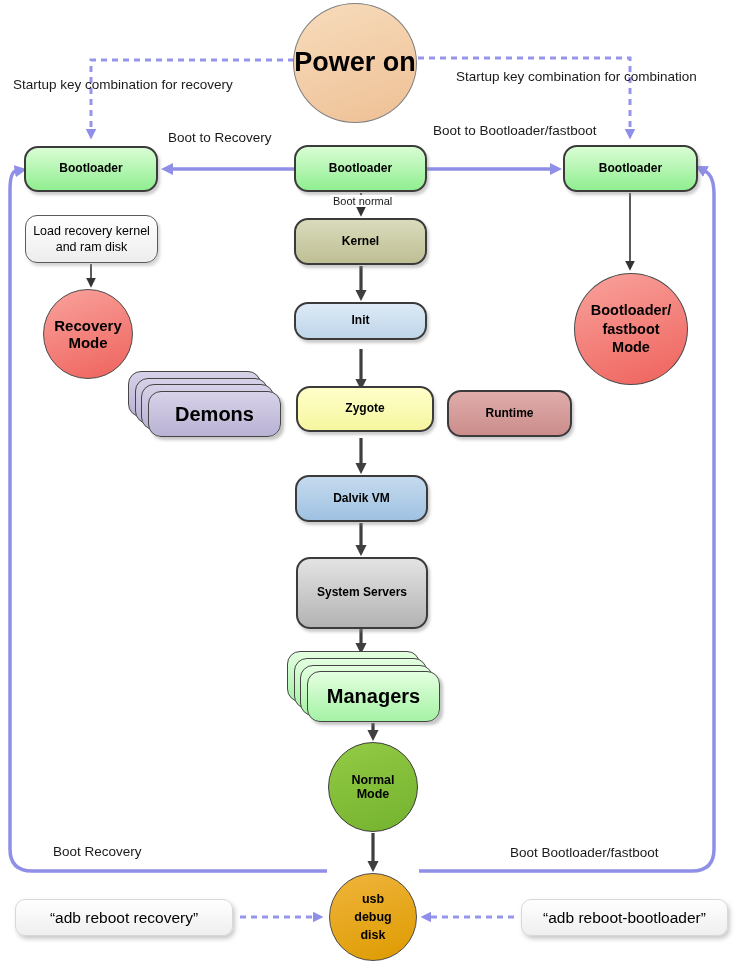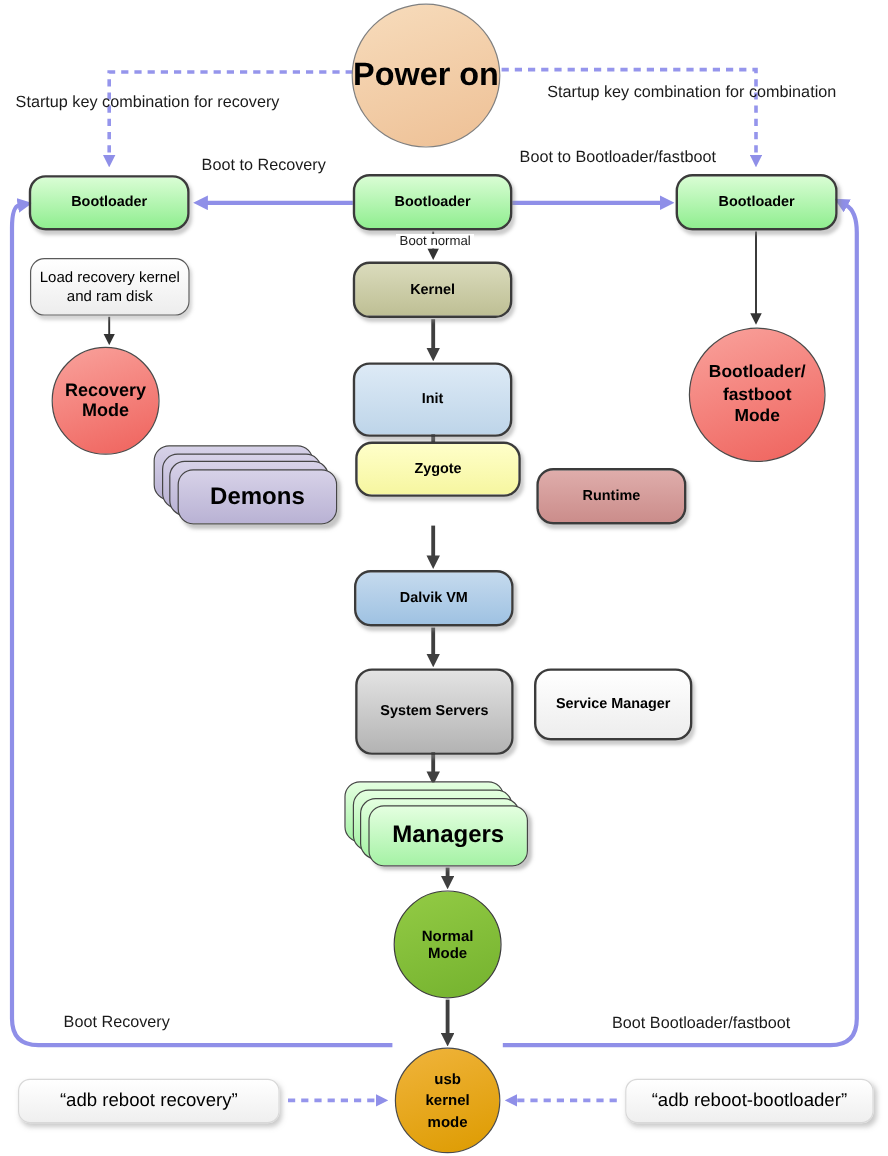--- a/index.html
+++ b/index.html
@@ -112,68 +112,65 @@
   </div>
 
   <div class="node circle red" style="left:574px;top:273px;width:114px;height:112px;font-size:14.5px;padding:0 14px;line-height:1.3;">
     <span>Bootloader/ fastboot Mode</span>
   </div>
 
   <div class="node box kernel" style="left:294px;top:218px;width:133px;height:47px;">
     <span>Kernel</span>
   </div>
 
-  <div class="node box blue-lt" style="left:294px;top:302px;width:133px;height:62px;">
+  <div class="node box blue-lt" style="left:294px;top:302px;width:133px;height:38px;">
     <span>Init</span>
   </div>
 
   <div class="stack" style="left:128px;top:371px;width:154px;height:67px;">
     <div class="layer lav" style="left:0;top:0;width:133px;height:46px;"></div>
     <div class="layer lav" style="left:7px;top:7px;width:133px;height:46px;"></div>
     <div class="layer lav" style="left:13px;top:13px;width:133px;height:46px;"></div>
     <div class="layer lav front" style="left:20px;top:20px;width:133px;height:46px;">
       <span>Demons</span>
     </div>
   </div>
 
-  <div class="node box yellow" style="left:296px;top:368px;width:138px;height:46px;">
+  <div class="node box yellow" style="left:296px;top:386px;width:138px;height:46px;">
     <span>Zygote</span>
   </div>
 
   <div class="node box rose" style="left:447px;top:390px;width:125px;height:47px;">
     <span>Runtime</span>
   </div>
 
   <div class="node box blue-md" style="left:295px;top:475px;width:133px;height:47px;">
     <span>Dalvik VM</span>
   </div>
 
   <div class="node box gray" style="left:296px;top:557px;width:132px;height:72px;padding:0 6px;">
     <span>System Servers</span>
   </div>
 
-  <div class="node box white" style="left:445px;top:557px;width:132px;height:60px;padding:0 6px;">
-    <span>Service Manager</span>
-  </div>
 
   <div class="stack" style="left:287px;top:651px;width:154px;height:72px;">
     <div class="layer mint" style="left:0;top:0;width:133px;height:51px;"></div>
     <div class="layer mint" style="left:7px;top:7px;width:133px;height:51px;"></div>
     <div class="layer mint" style="left:13px;top:14px;width:133px;height:51px;"></div>
     <div class="layer mint front" style="left:20px;top:20px;width:133px;height:51px;">
       <span>Managers</span>
     </div>
   </div>
 
   <div class="node circle green-dk" style="left:328px;top:742px;width:90px;height:90px;font-size:12.5px;padding:0 16px;">
     <span>Normal Mode</span>
   </div>
 
   <div class="node circle orange" style="left:329px;top:873px;width:88px;height:88px;font-size:12.5px;padding:0 18px;line-height:1.45;">
-    <span>usb kernel mode</span>
+    <span>usb debug disk</span>
   </div>
 
   <div class="node quote" style="left:15px;top:899px;width:218px;height:37px;">
     <span>“adb reboot recovery”</span>
   </div>
 
   <div class="node quote" style="left:521px;top:899px;width:207px;height:37px;">
     <span>“adb reboot-bootloader”</span>
   </div>
 

